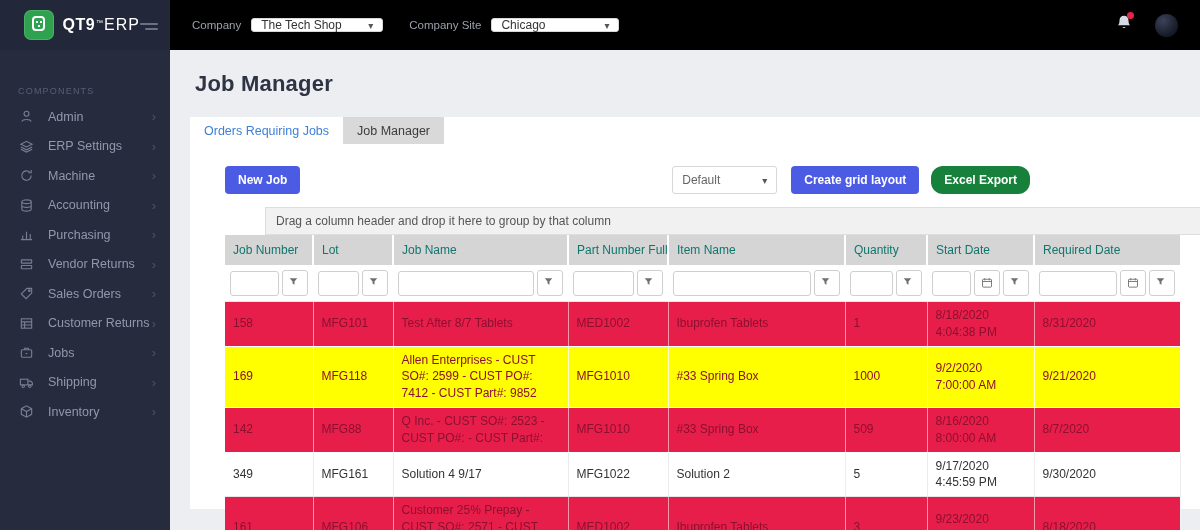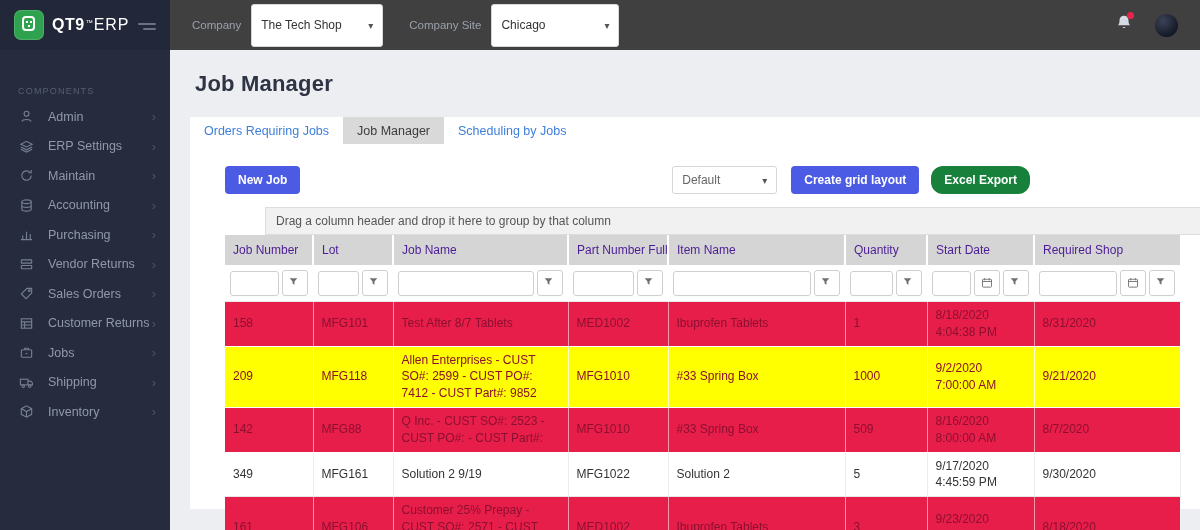--- a/index.html
+++ b/index.html
@@ -1,21 +1,21 @@
 <!DOCTYPE html>
 <html><head>
 <meta charset="utf-8">
 <style>
   * { box-sizing: border-box; margin: 0; padding: 0; }
   html,body { width:1200px; height:530px; overflow:hidden; }
   body { font-family:"Liberation Sans", sans-serif; background:#eceef2; display:flex; }
 
   
   .sidebar { width:170px; height:530px; background:#262c3e; flex-shrink:0; }
-  .logo-row { height:50px; display:flex; align-items:center; padding:0 12px 0 14px; background:#222839; }
+  .logo-row { height:50px; display:flex; align-items:center; padding:0 12px 0 26px; background:#222839;justify-content:flex-end; }
   .logo-badge { width:30px; height:30px; background:#2fa24f; border-radius:7px; position:relative; flex-shrink:0;
                 box-shadow:0 0 0 1px rgba(255,255,255,.15) inset; }
   .logo-badge .bot { position:absolute; left:8px; top:6px; width:13px; height:15px; border:2px solid #fff; border-radius:4px; }
   .logo-badge .bot:after { content:""; position:absolute; left:2px; top:3px; width:2px; height:2px; background:#fff;
                 box-shadow:4px 0 0 #fff, 2px 4px 0 #fff; }
   .logo-text { color:#fff; margin-left:8px; font-size:16px; white-space:nowrap; display:flex; align-items:baseline; }
   .logo-text .qt9 { font-weight:800; letter-spacing:.5px; }
   .logo-text sup { font-size:7px; margin:0 1px 0 1px; position:relative; top:-5px; }
   .logo-text .erp { font-weight:300; letter-spacing:1px; }
   .hamburger { margin-left:auto; width:20px; cursor:pointer; padding-top:2px; }
@@ -23,23 +23,23 @@
   .hamburger span:nth-child(1){ width:18px; } .hamburger span:nth-child(2){ width:13px; margin-left:5px; }
 
   .section-label { color:#575f73; font-size:9px; letter-spacing:1.2px; padding:36px 0 6px 18px; }
   .nav-item { display:flex; align-items:center; height:29.5px; padding:0 14px 0 19px; color:#9198ab;
               font-size:12.5px; cursor:pointer; }
   .nav-item .ic { width:16px; height:16px; margin-right:13px; color:#767e93; flex-shrink:0; display:flex; align-items:center; }
   .nav-item .chev { margin-left:auto; color:#4d5568; font-size:13px; line-height:1; }
 
   
   .main { flex:1; display:flex; flex-direction:column; min-width:0; }
-  .topbar { height:50px; background:#404040; display:flex; align-items:center; padding:0 22px; flex-shrink:0; }
+  .topbar { height:50px; background:#000000; display:flex; align-items:center; padding:0 22px; flex-shrink:0; }
   .topbar label { color:#9aa0ab; font-size:11.5px; margin-right:10px; }
-  .select { border:1px solid #d7d7d7; border-radius:3px; height:43px; display:flex; align-items:center;
+  .select { border:1px solid #d7d7d7; border-radius:3px; height:14px; display:flex; align-items:center;
             justify-content:space-between; padding:0 9px; font-size:12px; color:#333; background:#fff; cursor:pointer; }
   .select.company { width:132px; margin-right:26px; }
   .select.site { width:128px; }
   .caret { color:#555; font-size:10px; margin-left:8px; }
   .top-right { margin-left:auto; display:flex; align-items:center; gap:22px; }
   .bell { position:relative; cursor:pointer; color:#d6dbe3; }
   .bell .dot { position:absolute; right:-1px; top:-2px; width:7px; height:7px; background:#e8244a; border-radius:50%; }
   .avatar { width:23px; height:23px; border-radius:50%; cursor:pointer;
             background:radial-gradient(circle at 35% 30%, #3c4358, #151a28 70%); }
 
@@ -57,21 +57,21 @@
          font-family:inherit; font-weight:600; cursor:pointer; }
   .btn.primary { background:#4c5be4; }
   .btn.success { background:#17813c; margin-left:12px;border-radius:12px; }
   .toolbar .right { margin-left:auto; display:flex; align-items:center; }
   .select.layout { width:105px; height:28px; color:#666; margin-right:14px; }
 
   .group-hint { width:955px; margin-top:13px; background:#f1f1f1; border:1px solid #dedede;
                 padding:6px 10px; font-size:12px; color:#555;margin-left:40px; }
 
   table.grid { width:955px; border-collapse:collapse; table-layout:fixed; font-size:12px; }
-  .grid th { background:#d5d5d5; color:#4c1d95; font-weight:400; text-align:left; padding:8px 8px;
+  .grid th { background:#d5d5d5; color:#0f766e; font-weight:400; text-align:left; padding:8px 8px;
              border-right:2px solid #fff; cursor:pointer; white-space:nowrap; overflow:hidden; }
   .grid th:last-child { border-right:none; }
   .grid tr.filter td { background:#fff; padding:5px 5px; border-bottom:1px solid #e9e9e9; }
   .fgroup { display:flex; align-items:center; gap:3px; }
   .f-input { height:25px; border:1px solid #cfcfcf; border-radius:3px; flex:1; min-width:0; width:100%;
              font-family:inherit; font-size:11px; padding:0 4px; }
   .f-btn { width:26px; height:26px; flex-shrink:0; border:1px solid #cfcfcf; border-radius:3px; background:#fff;
            color:#6f6f6f; display:flex; align-items:center; justify-content:center; cursor:pointer; }
   .grid tbody td { padding:5px 8px; vertical-align:middle; word-wrap:break-word; line-height:1.4; }
   tr.r-red td    { background:#e81e4a; color:#8c1030; border-right:1px solid rgba(255,255,255,.55); border-bottom:1.5px solid #fff; }
@@ -118,21 +118,21 @@
         <span>ERP Settings</span>
         <span class="chev">›</span>
       </div>
       <div class="nav-item">
         <span class="ic">
           <svg width="15" height="15" viewBox="0 0 16 16" fill="none" stroke="currentColor" stroke-width="1.2">
             <path d="M13 8a5 5 0 1 1-1.5-3.5"></path>
             <path d="M13 2v3h-3"></path>
           </svg>
         </span>
-        <span>Maintain</span>
+        <span>Machine</span>
         <span class="chev">›</span>
       </div>
       <div class="nav-item">
         <span class="ic">
           <svg width="15" height="15" viewBox="0 0 16 16" fill="none" stroke="currentColor" stroke-width="1.2">
             <ellipse cx="8" cy="4" rx="5" ry="2"></ellipse>
             <path d="M3 4v8c0 1.1 2.2 2 5 2s5-.9 5-2V4M3 8c0 1.1 2.2 2 5 2s5-.9 5-2"></path>
           </svg>
         </span>
         <span>Accounting</span>
@@ -235,21 +235,20 @@
     </div>
   </header>
 
   <div class="page-body">
     <h1 class="page-title">Job Manager</h1>
 
     <div class="panel">
       <div class="tabstrip" id="tabstrip">
           <div class="tab">Orders Requiring Jobs</div>
           <div class="tab active">Job Manager</div>
-          <div class="tab">Scheduling by Jobs</div>
         </div>
 
       <div class="panel-content">
         <div class="toolbar">
           <button class="btn primary">New Job</button>
           <div class="right">
             <div class="select layout">
               <span>Default</span>
               <span class="caret">▾</span>
             </div>
@@ -273,21 +272,21 @@
             </colgroup>
             <thead>
               <tr>
                 <th>Job Number</th>
                 <th>Lot</th>
                 <th>Job Name</th>
                 <th>Part Number Full</th>
                 <th>Item Name</th>
                 <th>Quantity</th>
                 <th>Start Date</th>
-                <th>Required Shop</th>
+                <th>Required Date</th>
               </tr>
             </thead>
             <tbody>
               <tr class="filter">
                 <td>
                   <div class="fgroup">
                     <input class="f-input" value="" style="">
                     <span class="f-btn">
                       <svg width="12" height="12" viewBox="0 0 16 16" fill="none" stroke="currentColor" stroke-width="1.2">
                         <path fill="currentColor" stroke="none" d="M1 1.5h10L7.3 6v4.3L4.7 8.7V6z"></path>
@@ -382,21 +381,21 @@
                 <td>158</td>
                 <td>MFG101</td>
                 <td>Test After 8/7 Tablets</td>
                 <td>MED1002</td>
                 <td>Ibuprofen Tablets</td>
                 <td>1</td>
                 <td>8/18/2020 4:04:38 PM</td>
                 <td>8/31/2020</td>
               </tr>
               <tr class="r-yellow">
-                <td>209</td>
+                <td>169</td>
                 <td>MFG118</td>
                 <td>Allen Enterprises - CUST SO#: 2599 - CUST PO#: 7412 - CUST Part#: 9852</td>
                 <td>MFG1010</td>
                 <td>#33 Spring Box</td>
                 <td>1000</td>
                 <td>9/2/2020 7:00:00 AM</td>
                 <td>9/21/2020</td>
               </tr>
               <tr class="r-red">
                 <td>142</td>
@@ -404,21 +403,21 @@
                 <td>Q Inc. - CUST SO#: 2523 - CUST PO#: - CUST Part#:</td>
                 <td>MFG1010</td>
                 <td>#33 Spring Box</td>
                 <td>509</td>
                 <td>8/16/2020 8:00:00 AM</td>
                 <td>8/7/2020</td>
               </tr>
               <tr class="r-white">
                 <td>349</td>
                 <td>MFG161</td>
-                <td>Solution 2 9/19</td>
+                <td>Solution 4 9/17</td>
                 <td>MFG1022</td>
                 <td>Solution 2</td>
                 <td>5</td>
                 <td>9/17/2020 4:45:59 PM</td>
                 <td>9/30/2020</td>
               </tr>
               <tr class="r-red">
                 <td>161</td>
                 <td>MFG106</td>
                 <td>Customer 25% Prepay - CUST SO#: 2571 - CUST PO#: 8162 - CUST Part#: IB</td>

